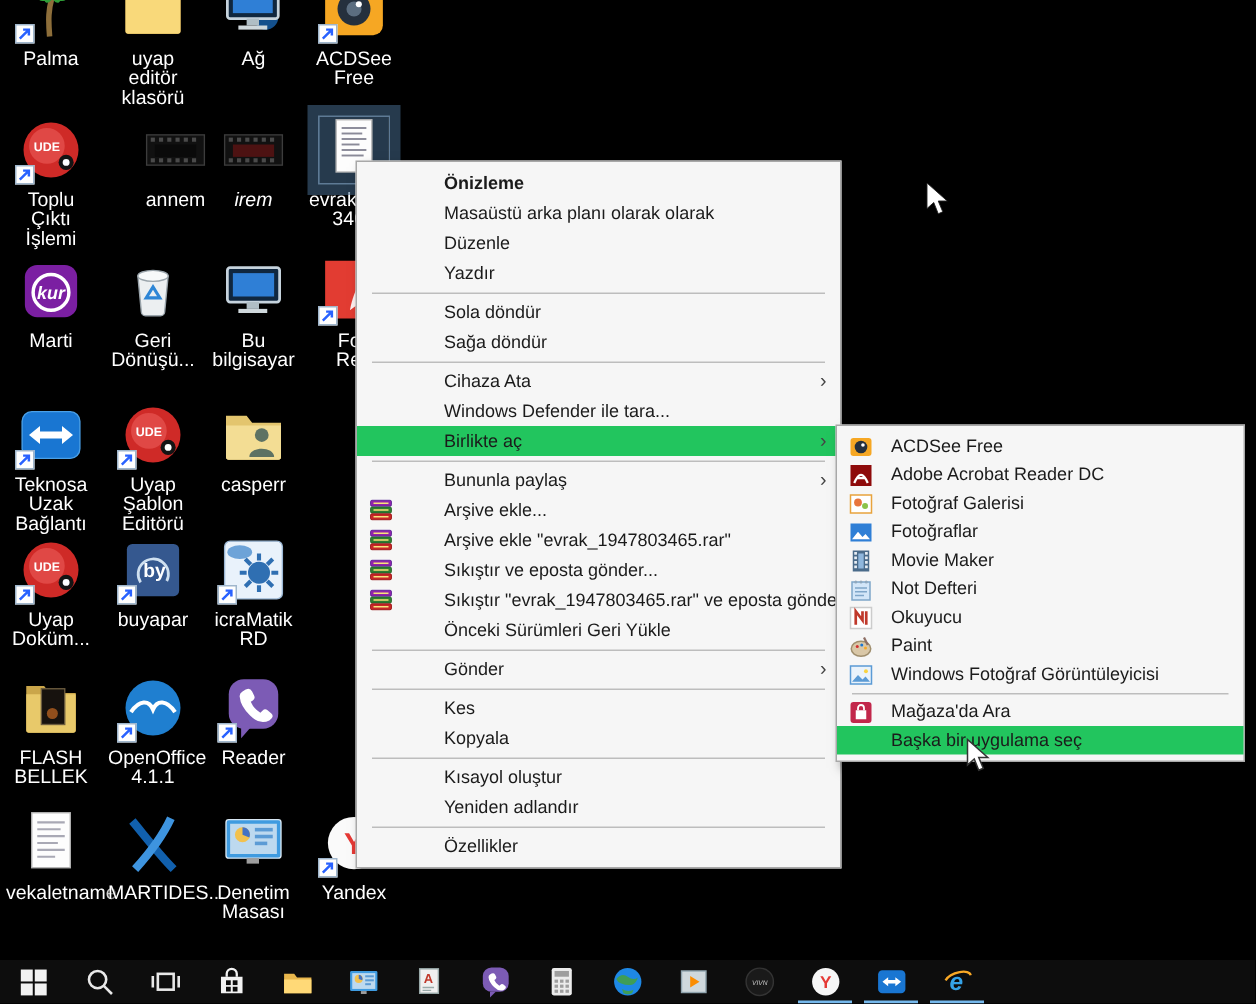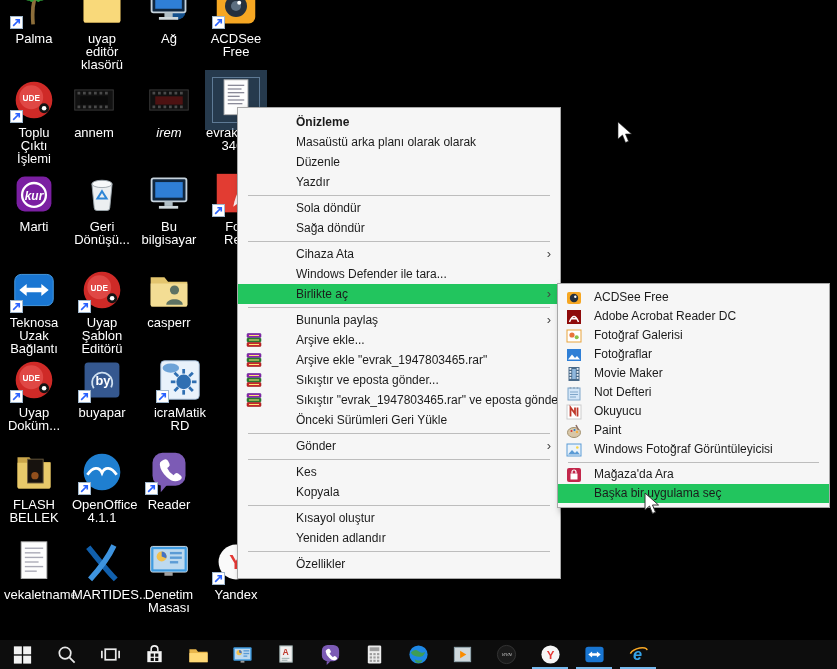--- a/index.html
+++ b/index.html
@@ -124,21 +124,21 @@
           <svg viewBox="0 0 10 10">
             <path d="M2 8 L7.5 2.5 M4 2.5 h3.5 V6" stroke="#2962ff" stroke-width="1.5" fill="none"></path>
           </svg>
         </div>
       </div>
       <div class="lbl">
         <div>Toplu Çıktı</div>
         <div>İşlemi</div>
       </div>
     </div>
-    <div class="tile" style="left: 64px; top: 78px;">
+    <div class="tile" style="left: 87px; top: 78px;">
       <div class="imgbox">
         <svg viewBox="0 0 48 48">
           <rect x="3" y="13" width="42" height="22" fill="#111" stroke="#3c3c3c"></rect>
           <g fill="#4a4a4a">
             <rect x="6" y="15" width="3" height="3"></rect>
             <rect x="12" y="15" width="3" height="3"></rect>
             <rect x="18" y="15" width="3" height="3"></rect>
             <rect x="24" y="15" width="3" height="3"></rect>
             <rect x="30" y="15" width="3" height="3"></rect>
             <rect x="36" y="15" width="3" height="3"></rect>
@@ -335,21 +335,21 @@
         <div class="sc">
           <svg viewBox="0 0 10 10">
             <path d="M2 8 L7.5 2.5 M4 2.5 h3.5 V6" stroke="#2962ff" stroke-width="1.5" fill="none"></path>
           </svg>
         </div>
       </div>
       <div class="lbl">
         <div>buyapar</div>
       </div>
     </div>
-    <div class="tile" style="left: 139px; top: 358px; margin-left: 11px;">
+    <div class="tile" style="left: 139px; top: 358px;">
       <div class="imgbox">
         <svg viewBox="0 0 48 48">
           <rect x="3" y="3" width="42" height="42" rx="4" fill="#e9f2fb" stroke="#9bb7d4"></rect>
           <ellipse cx="14" cy="11" rx="9" ry="5" fill="#6da3d8"></ellipse>
           <circle cx="28" cy="26" r="8" fill="#2f6fb2"></circle>
           <g stroke="#2f6fb2" stroke-width="3">
             <line x1="28" y1="12" x2="28" y2="17"></line>
             <line x1="28" y1="35" x2="28" y2="40"></line>
             <line x1="14" y1="26" x2="19" y2="26"></line>
             <line x1="37" y1="26" x2="42" y2="26"></line>

